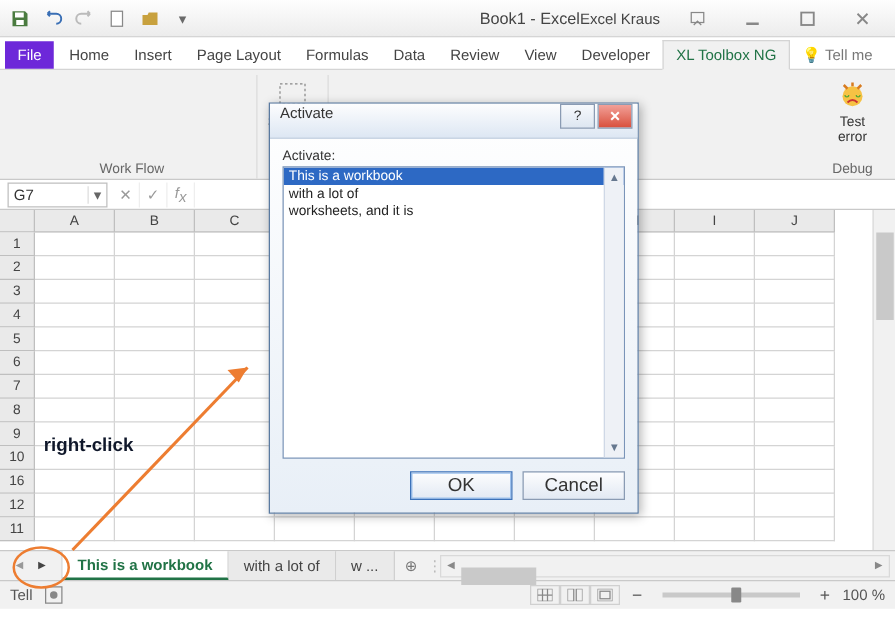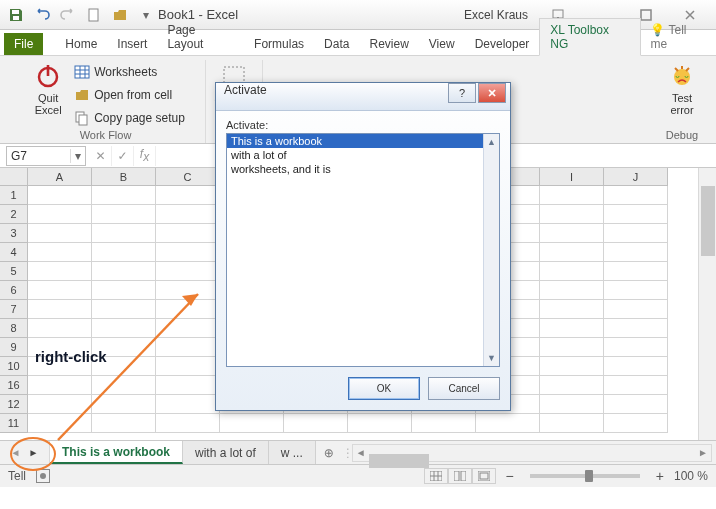--- a/index.html
+++ b/index.html
@@ -1,29 +1,29 @@
 <!DOCTYPE html>
 <html><head>
 <meta charset="utf-8">
 <style>
 *{box-sizing:border-box;margin:0;padding:0;font-family:"Segoe UI",Tahoma,sans-serif;font-size:12px;user-select:none}
 body{width:716px;height:509px;overflow:hidden;position:relative;background:#fff}
 .titlebar{height:30px;background:linear-gradient(#fefefe,#ececec);display:flex;align-items:center;padding:0 4px;border-bottom:1px solid #c9c9c9}
 .qat{display:flex;gap:2px;align-items:center}
 .qat-btn{width:24px;height:22px;display:flex;align-items:center;justify-content:center;color:#6a6a6a}
 .qat-btn svg{width:16px;height:16px}
-.title-center{flex:1;text-align:left;color:#444;font-size:13px}
+.title-center{flex:1;text-align:right;color:#444;font-size:13px}
 .title-user{color:#444;padding-right:8px}
 .win-btns{display:flex}
 .win-btn{width:44px;height:24px;display:flex;align-items:center;justify-content:center;color:#777}
 .win-btn svg{width:12px;height:12px}
 
 .ribbon-tabs{height:26px;background:#fff;display:flex;align-items:flex-end;padding-left:4px;border-bottom:1px solid #d4d4d4}
 .rtab{padding:4px 10px;font-size:12px;color:#444}
-.rtab.file{background:#4d7c0f;color:#fff;margin-right:12px}
+.rtab.file{background:#6d28d9;color:#fff;margin-right:2px}
 .rtab.active{color:#217346;border:1px solid #d4d4d4;border-bottom:1px solid #f1f1f1;background:#f1f1f1;margin-bottom:-1px}
 .rtab.tell{color:#777}
 .tell-bulb{color:#d4a33f;margin-right:3px}
 
 .ribbon-body{height:88px;background:#f1f1f1;border-bottom:1px solid #c9c9c9;display:flex;padding:4px 6px 0;gap:0}
 .rgroup{display:flex;flex-direction:column;align-items:center;padding:0 6px;border-right:1px solid #dcdcdc}
 .rgroup:last-child{border-right:none}
 .rgroup-content{flex:1;display:flex;align-items:flex-start;gap:4px}
 .rgroup-label{font-size:11px;color:#666;padding-bottom:2px}
 .big-btn{display:flex;flex-direction:column;align-items:center;width:44px;gap:2px;padding-top:2px}
@@ -78,21 +78,21 @@
 .dlg-help,.dlg-close{width:28px;height:20px;border:1px solid #8a9bb3;display:flex;align-items:center;justify-content:center;font-size:11px;background:linear-gradient(#f7f9fc,#dde6f1)}
 .dlg-close{background:linear-gradient(#f2a098,#d9503d);color:#fff;font-weight:bold;margin-left:2px;margin-right:4px}
 .dlg-body{padding:8px 10px 10px}
 .dlg-label{font-size:11px;color:#333;margin-bottom:2px}
 .listbox{border:1px solid #7a94b8;background:#fff;height:234px;overflow:hidden;position:relative}
 .listbox .sb{position:absolute;right:0;top:0;width:16px;height:100%;background:#eef1f6;border-left:1px solid #cfd8e6}
 .sb .sarrow{height:16px;display:flex;align-items:center;justify-content:center;color:#66788f;font-size:9px}
 .li{padding:1px 4px;font-size:11px;color:#222}
 .li.sel{background:#2d69c4;color:#fff}
 .dlg-btns{display:flex;justify-content:flex-end;gap:8px;margin-top:10px}
-.dlg-btn{width:72px;height:23px;border:1px solid #8a9bb3;background:linear-gradient(#fdfdfe,#e2e9f3);font-size:10px;color:#333;display:flex;align-items:center;justify-content:center}
+.dlg-btn{width:82px;height:23px;border:1px solid #8a9bb3;background:linear-gradient(#fdfdfe,#e2e9f3);font-size:15px;color:#333;display:flex;align-items:center;justify-content:center}
 .dlg-btn.default{border:1px solid #3c72b9;box-shadow:0 0 0 1px #9cc1ee inset}
 
 
 .annot{position:absolute;color:#0f172a;font-weight:600;z-index:5;pointer-events:none}
 .annot-circle{position:absolute;border:2.5px solid #ed7d31;border-radius:50%;z-index:6;pointer-events:none}
 .annot-arrow{position:absolute;z-index:5;pointer-events:none}
 </style>
 </head>
 <body>
 
@@ -164,50 +164,20 @@
   <div class="rtab">Review</div>
   <div class="rtab">View</div>
   <div class="rtab">Developer</div>
   <div class="rtab active">XL Toolbox NG</div>
   <div class="rtab tell"><span class="tell-bulb">💡</span><span>Tell me</span></div>
 </div>
 
 <div class="ribbon-body">
   <div class="rgroup" style="width:200px">
     <div class="rgroup-content">
-      <div class="big-btn">
-        <svg viewBox="0 0 28 28">
-            <circle cx="14" cy="15" r="9" fill="none" stroke="#c0262a" stroke-width="2.5"></circle>
-            <rect x="12.7" y="3" width="2.6" height="11" fill="#c0262a"></rect>
-          </svg>
-        <div class="lbl" style="white-space:pre-line">Quit
-Excel</div>
-      </div>
-      <div class="small-rows">
-        <div class="small-btn">
-            <svg viewBox="0 0 16 16">
-              <rect x="1" y="2" width="14" height="12" fill="#fff" stroke="#3a6fb5"></rect>
-              <path d="M1 6h14M1 10h14M6 2v12M11 2v12" stroke="#3a6fb5"></path>
-            </svg>
-            <span>Worksheets</span>
-          </div>
-        <div class="small-btn">
-            <svg viewBox="0 0 16 16">
-              <path fill="#c8a13e" d="M2 5h4l1-2h7v10H2z"></path>
-            </svg>
-            <span>Open from cell</span>
-          </div>
-        <div class="small-btn">
-            <svg viewBox="0 0 16 16">
-              <rect x="2" y="2" width="8" height="10" fill="#fff" stroke="#888"></rect>
-              <rect x="5" y="5" width="8" height="10" fill="#fff" stroke="#888"></rect>
-            </svg>
-            <span>Copy page setup</span>
-          </div>
-      </div>
     </div>
     <div class="rgroup-label">Work Flow</div>
   </div>
   <div class="rgroup">
     <div class="rgroup-content">
       <div class="big-btn">
         <svg viewBox="0 0 28 28">
             <rect x="4" y="5" width="20" height="16" fill="none" stroke="#888" stroke-dasharray="2 2"></rect>
           </svg>
         <div class="lbl" style="white-space:pre-line">Select a

